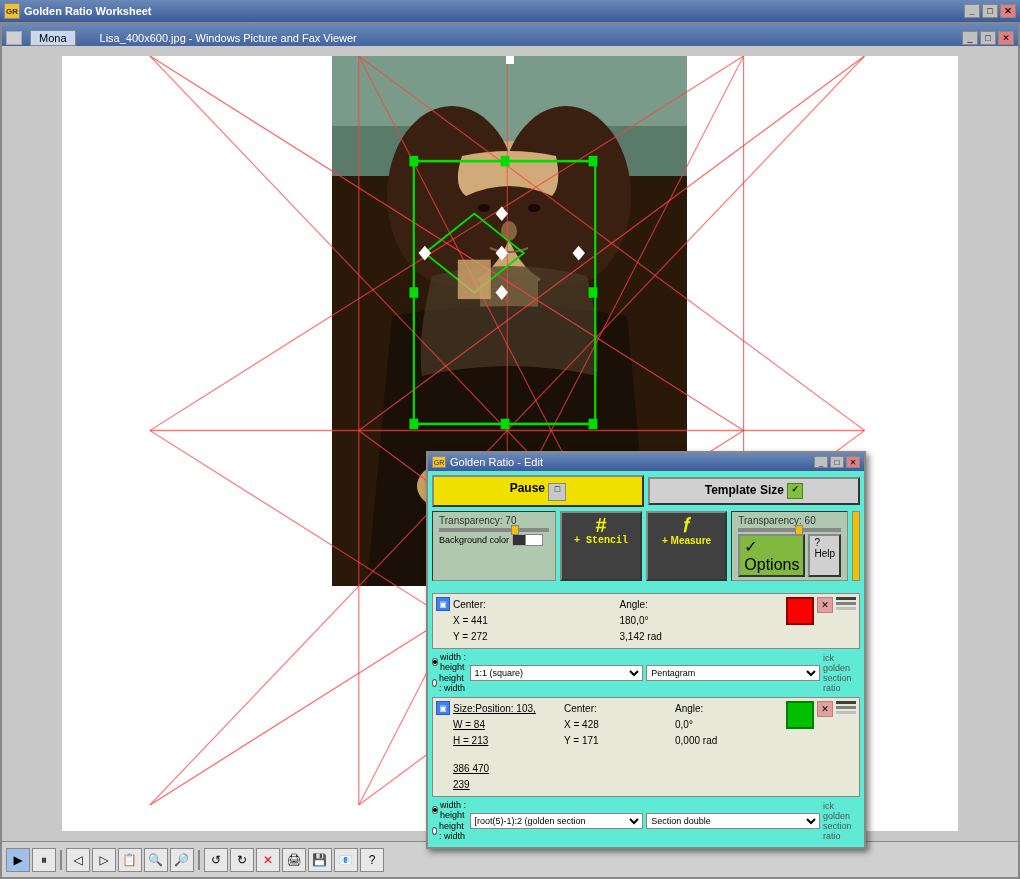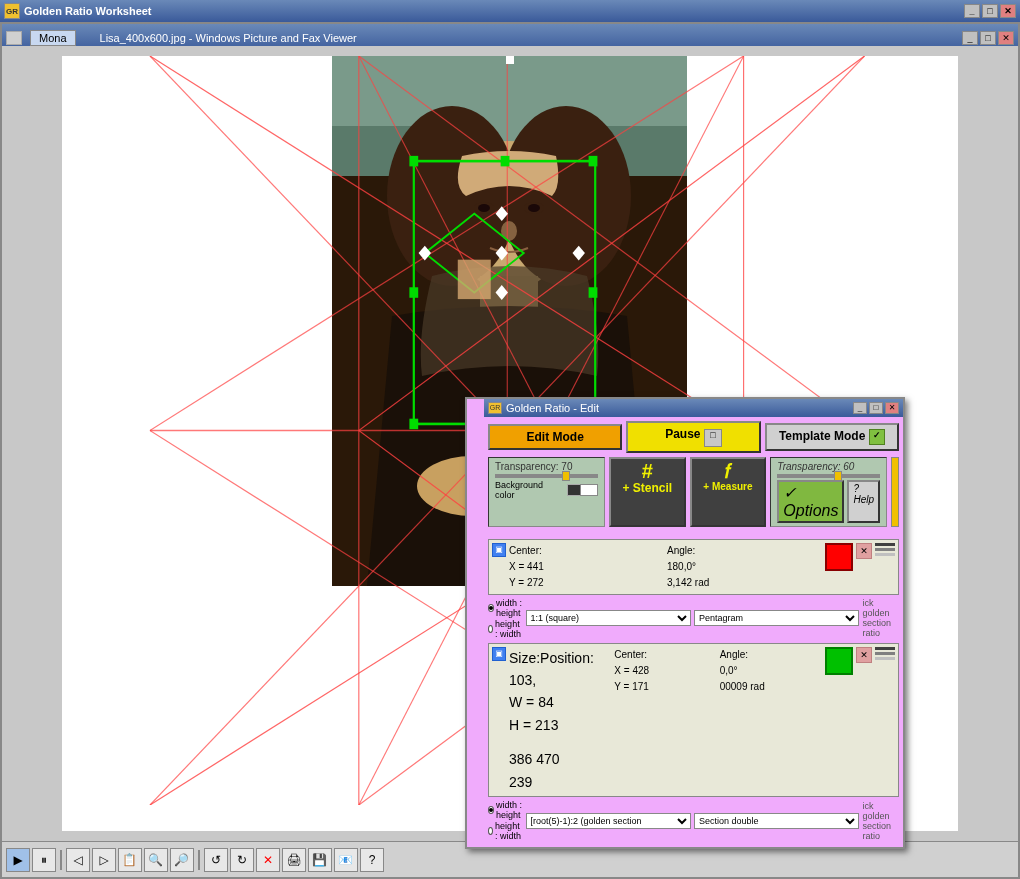--- a/index.html
+++ b/index.html
@@ -132,26 +132,25 @@
       cursor: pointer;
       font-size: 12px;
     }
     .toolbar-btn.active { background: #a0c0e8; }
     .toolbar-separator { width: 2px; height: 20px; background: #888; margin: 0 2px; }
 
     
     .edit-panel {
       position: absolute;
       bottom: 30px;
-      left: 465px;
+      left: 426px;
       width: 440px;
-      background: #f0abfc;
+      background: #5eead4;
       border: 2px solid #888;
       box-shadow: 3px 3px 6px rgba(0,0,0,0.5);
-      padding-left: 17px;
     }
     .edit-panel-title {
       background: linear-gradient(to bottom, #6a89b8, #3a5a9a);
       height: 18px;
       display: flex;
       align-items: center;
       padding: 0 4px;
       color: white;
       font-size: 11px;
     }
@@ -375,56 +374,55 @@
     <div class="controls">
       <div class="ctrl-btn">_</div>
       <div class="ctrl-btn">□</div>
       <div class="ctrl-btn" style="background:#e08080;">✕</div>
     </div>
   </div>
 
   <div class="edit-panel-body">
 
     <div class="mode-row">
-      <div class="mode-btn edit">Edit Mode</div>
       <div class="mode-btn pause">
         <span>Pause</span>
         <span class="mode-btn-small" style="display:inline-block;width:18px;height:18px;background:#c8c8c8;border:1px solid #888;font-size:9px;">□</span>
       </div>
       <div class="mode-btn template">
-        <span>Template Mode</span>
+        <span>Template Size</span>
         <span style="display:inline-block;width:16px;height:16px;background:#80c040;border:1px solid #508020;font-size:9px;vertical-align:middle;">✓</span>
       </div>
     </div>
 
     <div style="display:flex;gap:4px;margin-bottom:12px;">
 
       <div style="flex:1.2;background:#b0c8b0;border:1px inset #888;padding:3px 6px;">
         <div style="font-size:10px;color:#333;">Transparency: 70</div>
         <div style="height:4px;background:#888;position:relative;margin:2px 0;">
           <div style="position:absolute;width:8px;height:10px;background:#f0c000;border:1px solid #888;top:-3px;left:65%;"></div>
         </div>
         <div style="display:flex;align-items:center;gap:3px;margin-top:2px;">
           <span style="font-size:9px;">Background color</span>
           <span style="display:inline-block;width:18px;height:12px;background:#333;border:1px solid #aaa;"></span>
           <span style="display:inline-block;width:18px;height:12px;background:#fff;border:1px solid #888;margin-left:-8px;"></span>
         </div>
       </div>
 
       <div class="tool-btn" style="flex:0.8;background:#404040;padding:2px;">
         <span style="font-size:20px;color:#f0f000;line-height:1;">#</span>
-        <span style="font-size:12px;color:#f0f000;">+ Stencil</span>
+        <span style="font-size:10px;color:#f0f000;font-family:Liberation Mono, monospace;">+ Stencil</span>
       </div>
 
       <div class="tool-btn" style="flex:0.8;background:#404040;padding:2px;">
         <span style="font-size:20px;color:#f0f000;line-height:1;">𝑓</span>
         <span style="font-size:10px;color:#f0f000;">+ Measure</span>
       </div>
 
-      <div style="flex:1;background:#b0c8b0;border:1px inset #888;padding:3px 6px;font-style:italic;">
+      <div style="flex:1;background:#b0c8b0;border:1px inset #888;padding:3px 6px;">
         <div style="font-size:10px;color:#333;">Transparency: 60</div>
         <div style="height:4px;background:#888;position:relative;margin:2px 0;">
           <div style="position:absolute;width:8px;height:10px;background:#f0c000;border:1px solid #888;top:-3px;left:55%;"></div>
         </div>
         <div style="display:flex;gap:3px;margin-top:2px;">
           <div style="background:#80b840;border:2px outset #888;padding:1px 4px;font-size:16px;cursor:pointer;">✓ Options</div>
           <div style="background:#d0d0d0;border:2px outset #888;padding:1px 4px;font-size:10px;cursor:pointer;">? Help</div>
         </div>
       </div>
 
@@ -474,38 +472,38 @@
       <select class="ratio-select">
         <option>Pentagram</option>
       </select>
       <span style="font-size:9px;color:#555;">ick golden section ratio</span>
     </div>
 
     <div class="data-section" style="margin-top:4px;">
       <div style="display:flex;flex-direction:column;align-items:center;gap:1px;width:14px;">
         <div style="width:14px;height:14px;background:#4080f0;border:1px solid #2060d0;display:flex;align-items:center;justify-content:center;font-size:8px;color:white;">▣</div>
       </div>
-      <div style="flex:1;font-size:14px;line-height:1.6;">
+      <div style="flex:1;font-size:10px;line-height:1.6;text-decoration:underline;">
         <div>Size:Position: 103,</div>
         <div>W = 84</div>
         <div>H = 213</div>
         <div style="margin-top:12px;">
           <span>386  470</span>
         </div>
         <div>239</div>
       </div>
       <div style="flex:1;font-size:10px;line-height:1.6;">
         <div>Center:</div>
         <div>X = 428</div>
         <div>Y = 171</div>
       </div>
       <div style="flex:1;font-size:10px;line-height:1.6;">
         <div>Angle:</div>
         <div>0,0°</div>
-        <div>00009 rad</div>
+        <div>0,000 rad</div>
       </div>
 
       <div style="width:28px;height:28px;background:#00c000;border:2px solid #008000;flex-shrink:0;"></div>
 
       <div style="width:16px;height:16px;background:#e0a0a0;border:1px solid #c08080;display:flex;align-items:center;justify-content:center;font-size:9px;cursor:pointer;flex-shrink:0;">✕</div>
 
       <div style="display:flex;flex-direction:column;gap:2px;width:20px;flex-shrink:0;">
         <div style="height:3px;background:#404040;"></div>
         <div style="height:3px;background:#808080;"></div>
         <div style="height:3px;background:#c0c0c0;"></div>

